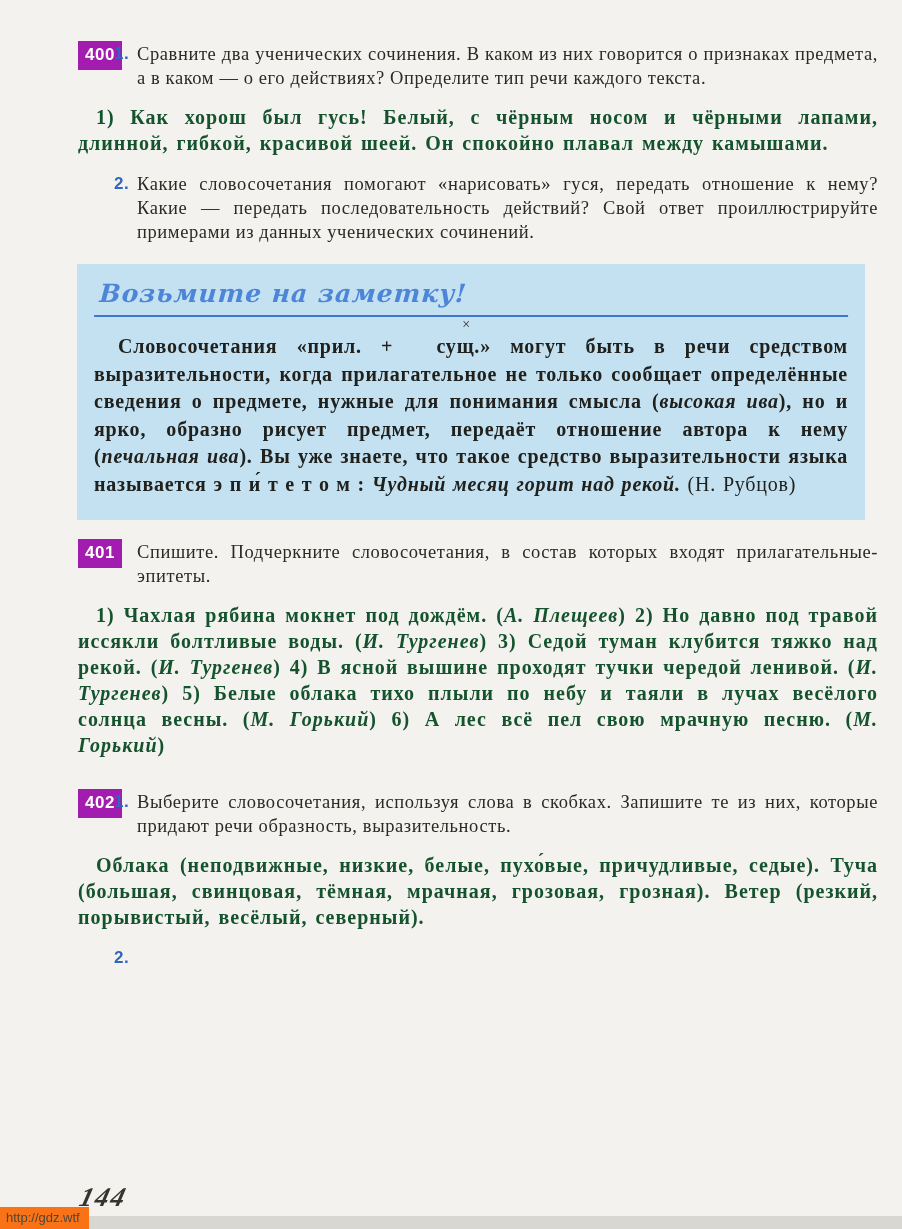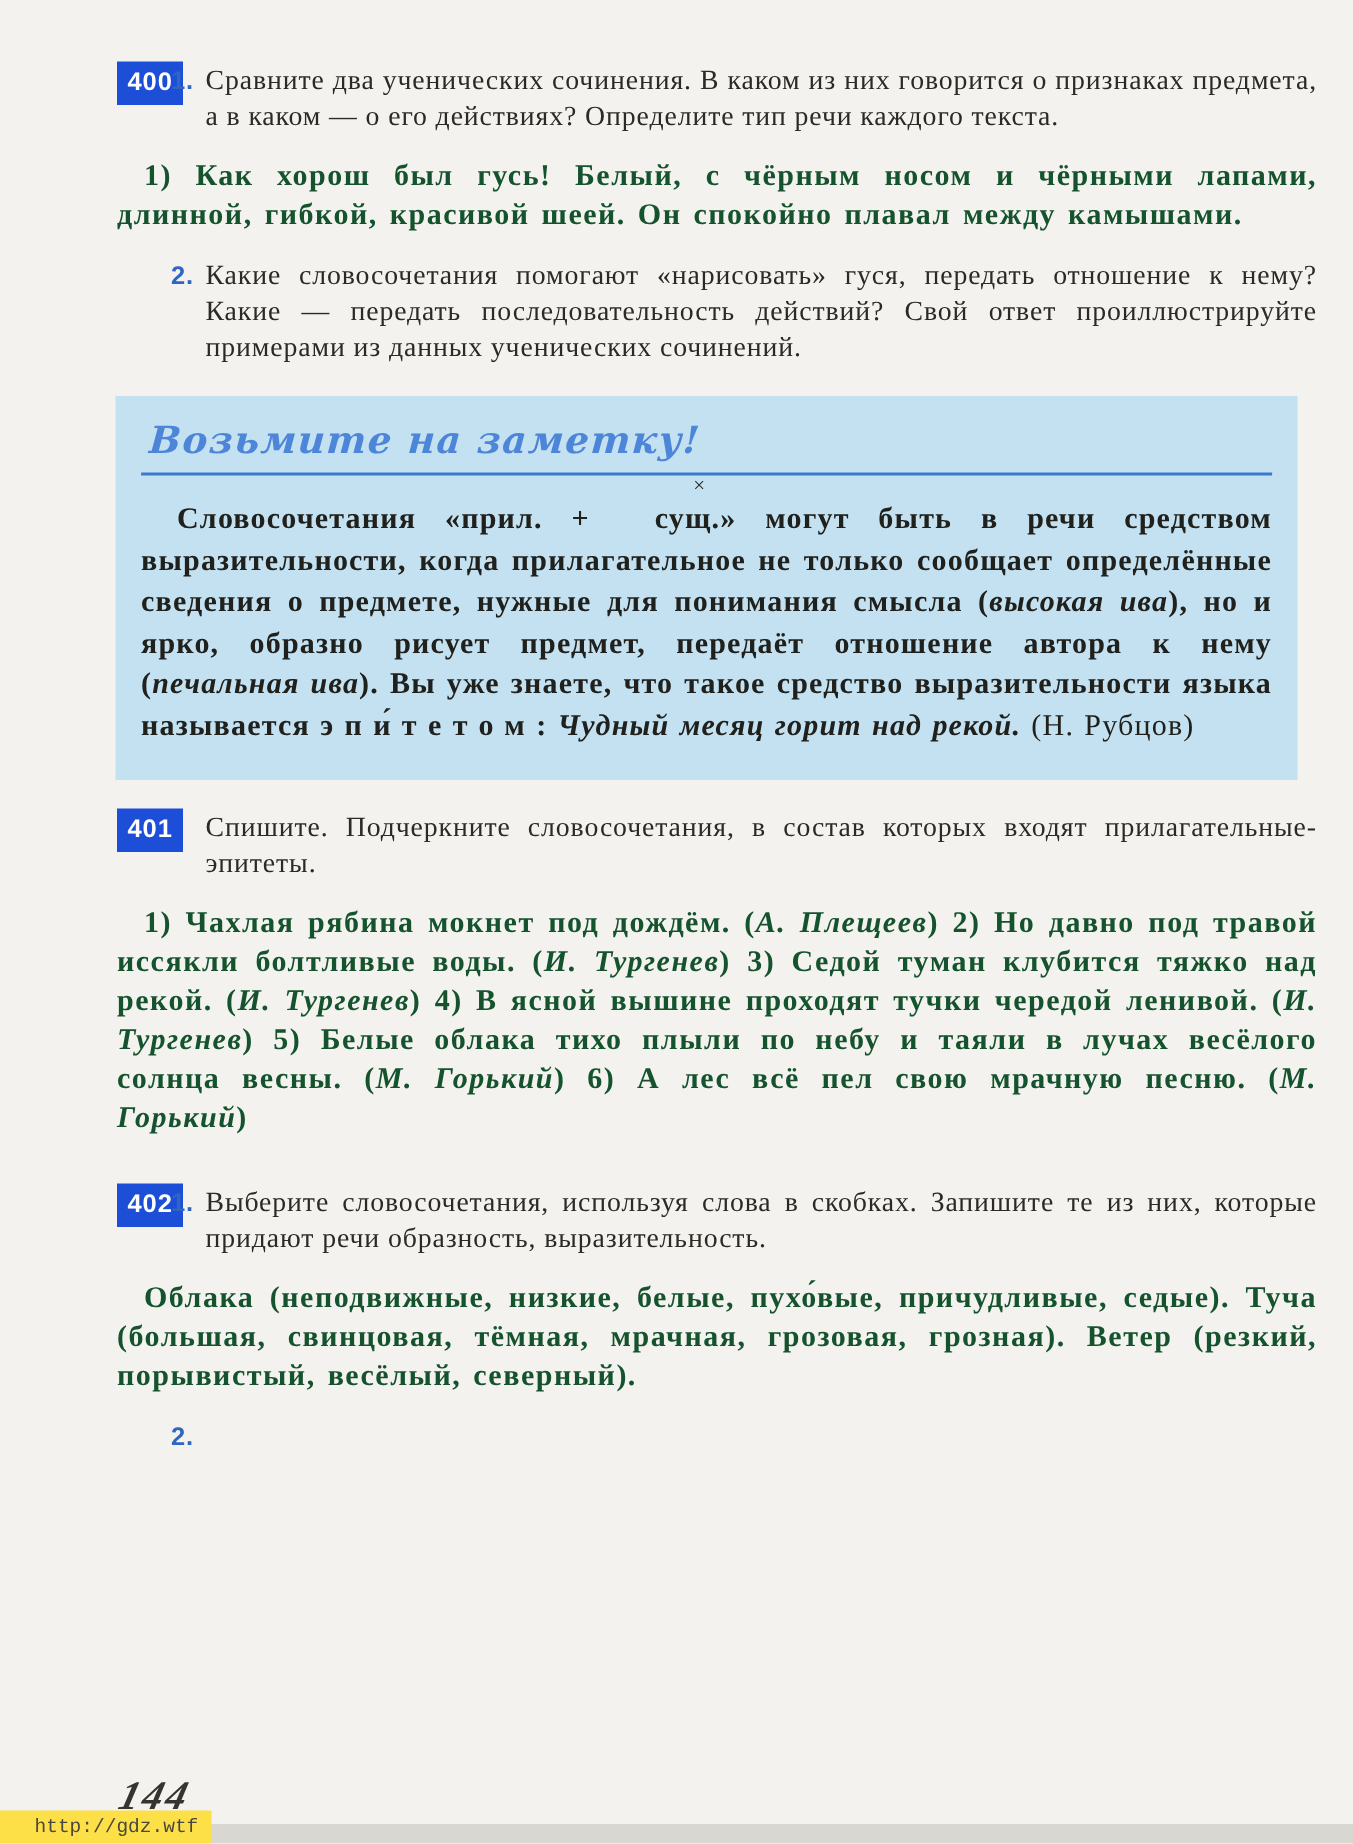--- a/index.html
+++ b/index.html
@@ -9,21 +9,21 @@
     font-family:"Liberation Serif", serif;
     color:#26251f;
   }
   .content{padding:42px 24px 0 78px;width:800px;box-sizing:content-box;}
 
   
   .ex-head{position:relative;margin-left:59px;font-size:18.5px;line-height:24px;
            text-align:justify;letter-spacing:0.6px;color:#2b2a25;}
   .badge{
     position:absolute;left:-59px;top:-1px;
-    background:#1d4ed8;color:#ffffff;
+    background:#a21caf;color:#ffffff;
     font-family:"Liberation Sans", sans-serif;font-weight:bold;font-size:17px;
     padding:2px 7px 3px;min-width:30px;text-align:center;display:inline-block;
   }
   .tnum{
     position:absolute;left:-23px;top:0;
     color:#2e66c2;font-weight:bold;font-size:17px;
     font-family:"Liberation Sans", sans-serif;
   }
   .task-block{position:relative;margin-left:59px;font-size:18.5px;line-height:24px;
               text-align:justify;letter-spacing:0.6px;color:#2b2a25;}
@@ -69,23 +69,23 @@
 
   
   .page-number{
     position:absolute;left:80px;bottom:16px;
     font-style:italic;font-weight:bold;font-size:27px;color:#35342e;
     transform:skewX(-14deg);letter-spacing:2px;
   }
   .page-edge{position:absolute;left:0;right:0;bottom:0;height:13px;background:#d8d7d2;}
   .watermark{
     position:absolute;left:0;bottom:0;z-index:5;
-    background:#fde047;color:#4a483c;
-    font-family:Liberation Mono, monospace;font-size:13px;
-    padding:3px 9px 4px 23px;
+    background:#f97316;color:#4a483c;
+    font-family:Liberation Sans, sans-serif;font-size:13px;
+    padding:3px 9px 4px 6px;
   }
 </style>
 </head>
 <body>
 
 <div class="content">
 
   <section>
     <div class="ex-head">
       <span class="badge">400</span>

